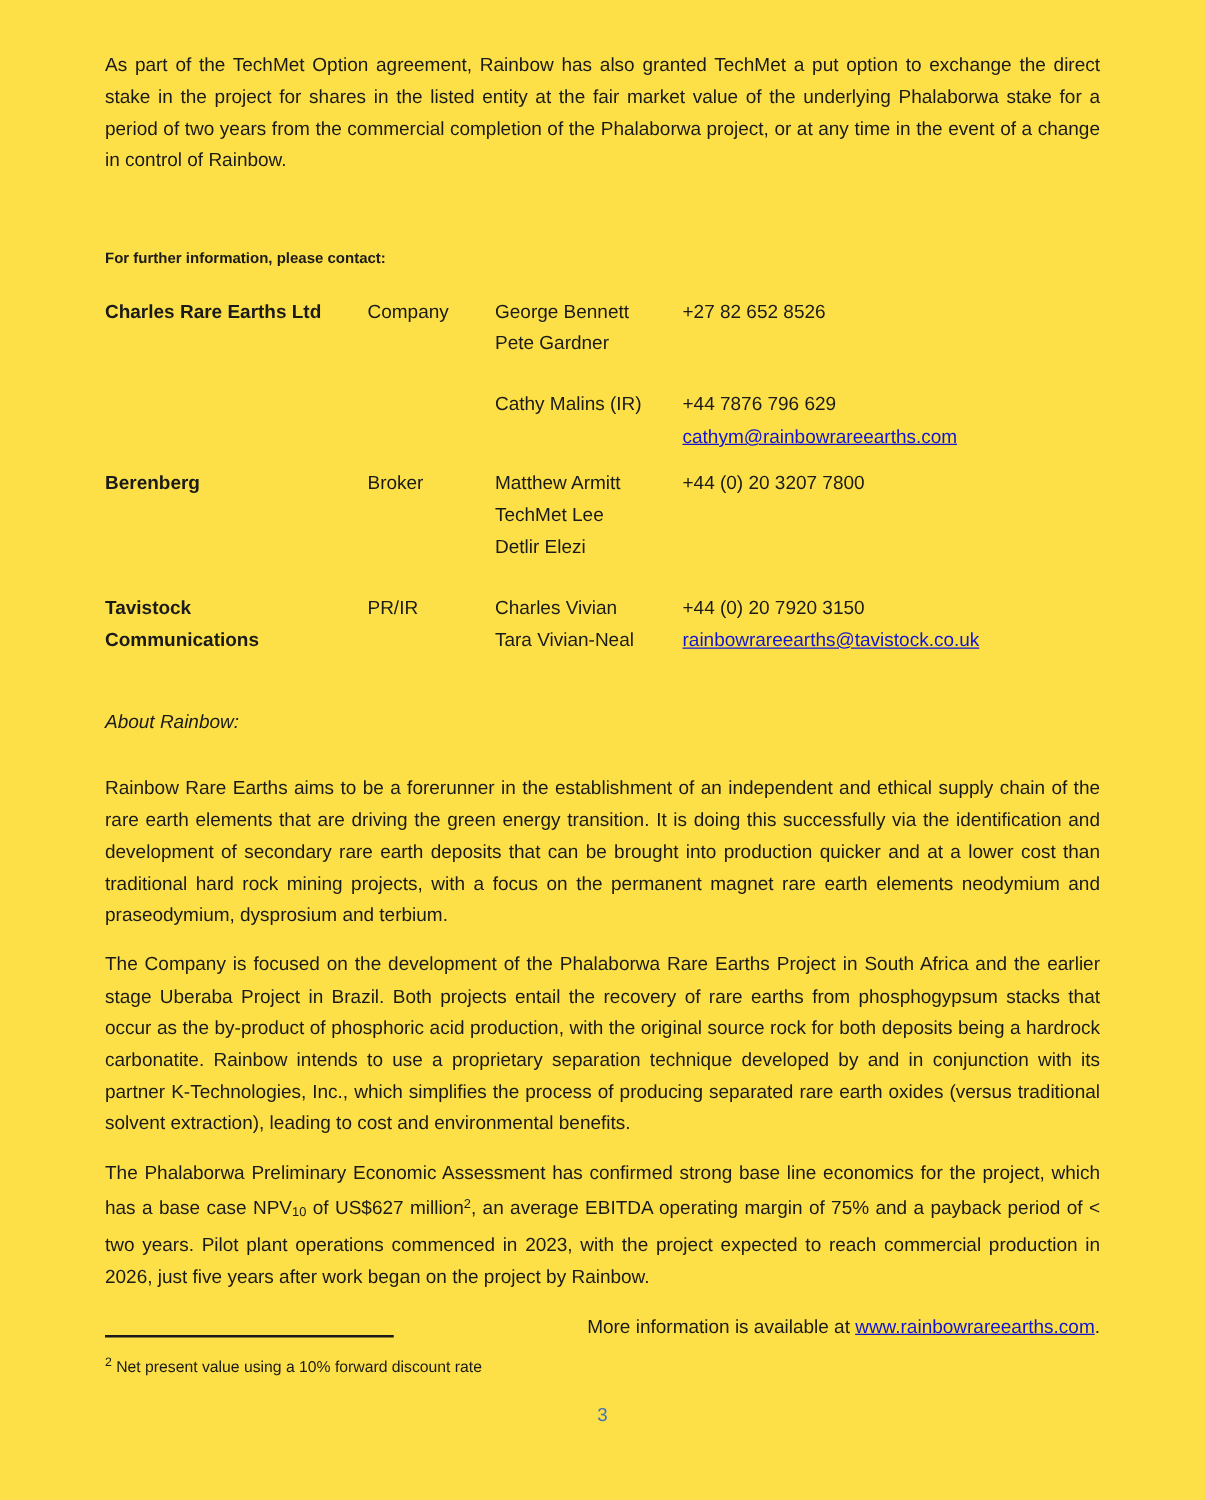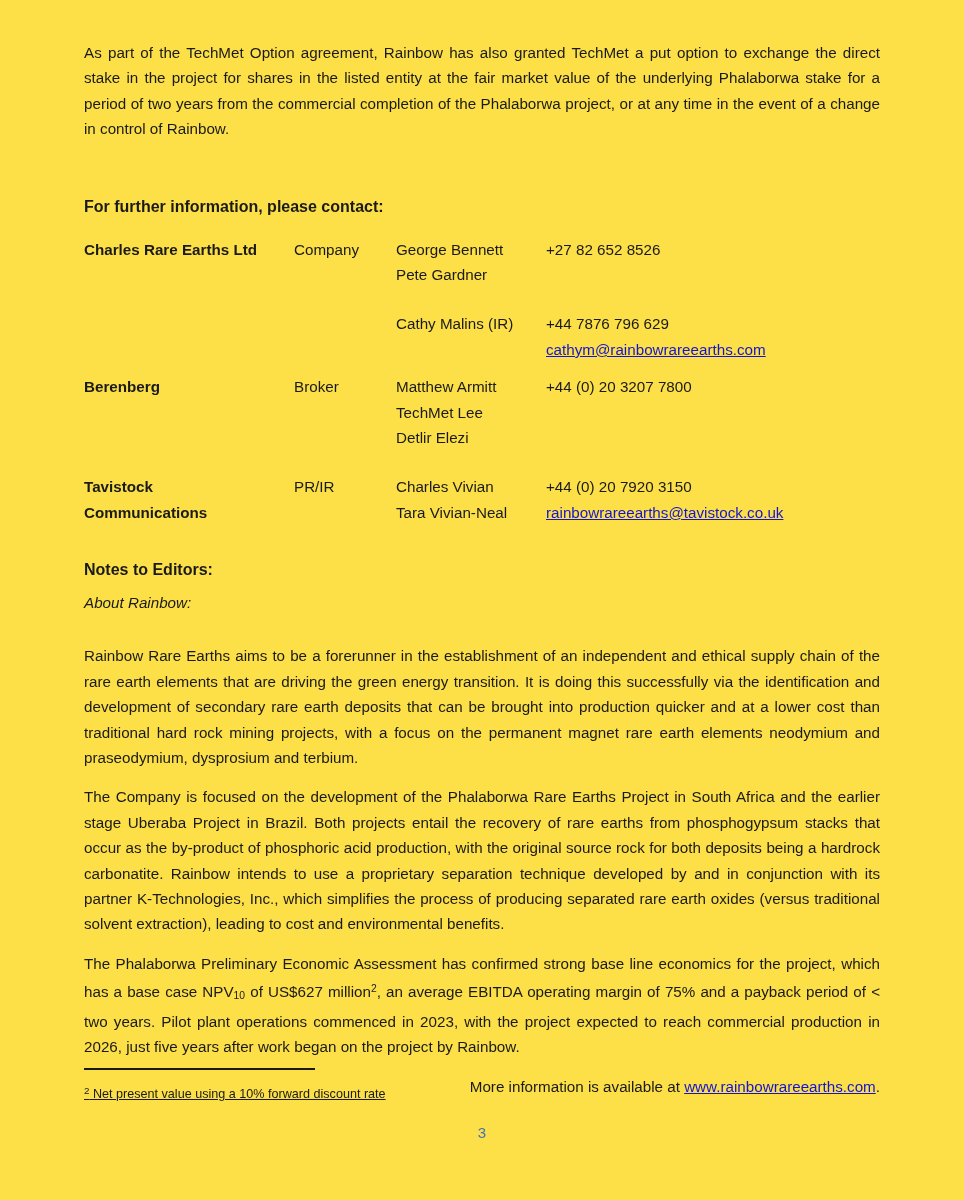--- a/index.html
+++ b/index.html
@@ -39,21 +39,21 @@
   .spacer-20 { height: 20px; }
   .spacer-18 { height: 18px; }
   .spacer-14 { height: 14px; }
   .spacer-12 { height: 12px; }
   .spacer-10 { height: 10px; }
   .spacer-8  { height: 8px;  }
 
   
   .heading-bold {
     margin: 0;
-    font-size: 16px;
+    font-size: 12px;
     line-height: 25px;
     font-weight: bold;
     color: #1a1a1a;
   }
   .heading-italic {
     margin: 0;
     font-size: 15.2px;
     line-height: 25px;
     font-style: italic;
     color: #1a1a1a;
@@ -104,21 +104,20 @@
     width: 231px;
     height: 0;
     border-top: 2px solid #1a1a1a;
     margin: 0 0 12px 0;
   }
   .footnote-text {
     margin: 0;
     font-size: 12.6px;
     line-height: 17px;
     color: #1a1a1a;
-    text-decoration: underline;
   }
   .footnote-text sup { font-size: 0.78em; vertical-align: 0.45em; }
 
   
   .page-number {
     position: absolute;
     left: 0;
     top: 1124px;
     width: 964px;
     text-align: center;
@@ -206,21 +205,20 @@
             <span class="nm">+44 (0) 20 7920 3150</span>
             <span class="nm link">rainbowrareearths@tavistock.co.uk</span>
           </td>
         </tr>
       </tbody>
     </table>
 
     <div class="spacer-22"></div>
     <div class="spacer-10"></div>
 
-    <p class="heading-bold">Notes to Editors:</p>
 
     <div class="spacer-8"></div>
 
     <p class="heading-italic">About Rainbow:</p>
 
     <div class="spacer-20"></div>
     <div class="spacer-8"></div>
 
     <p class="body">Rainbow Rare Earths aims to be a forerunner in the establishment of an independent and ethical supply chain of the rare earth elements that are driving the green energy transition. It is doing this successfully via the identification and development of secondary rare earth deposits that can be brought into production quicker and at a lower cost than traditional hard rock mining projects, with a focus on the permanent magnet rare earth elements neodymium and praseodymium, dysprosium and terbium.</p>
 

